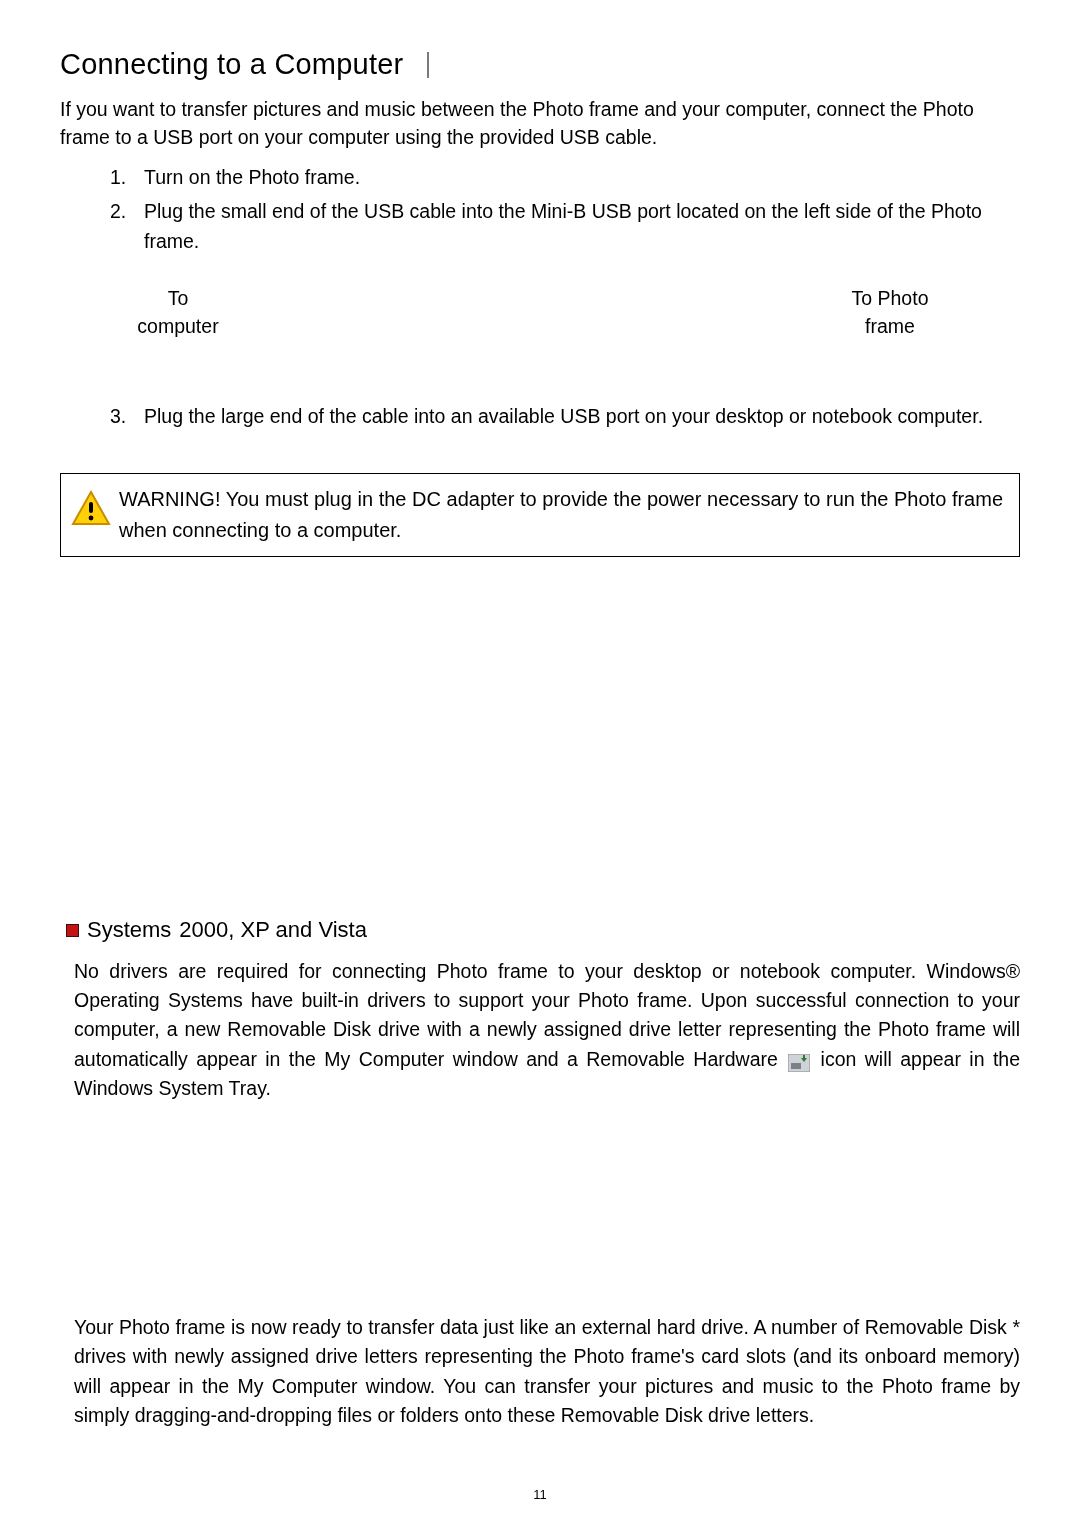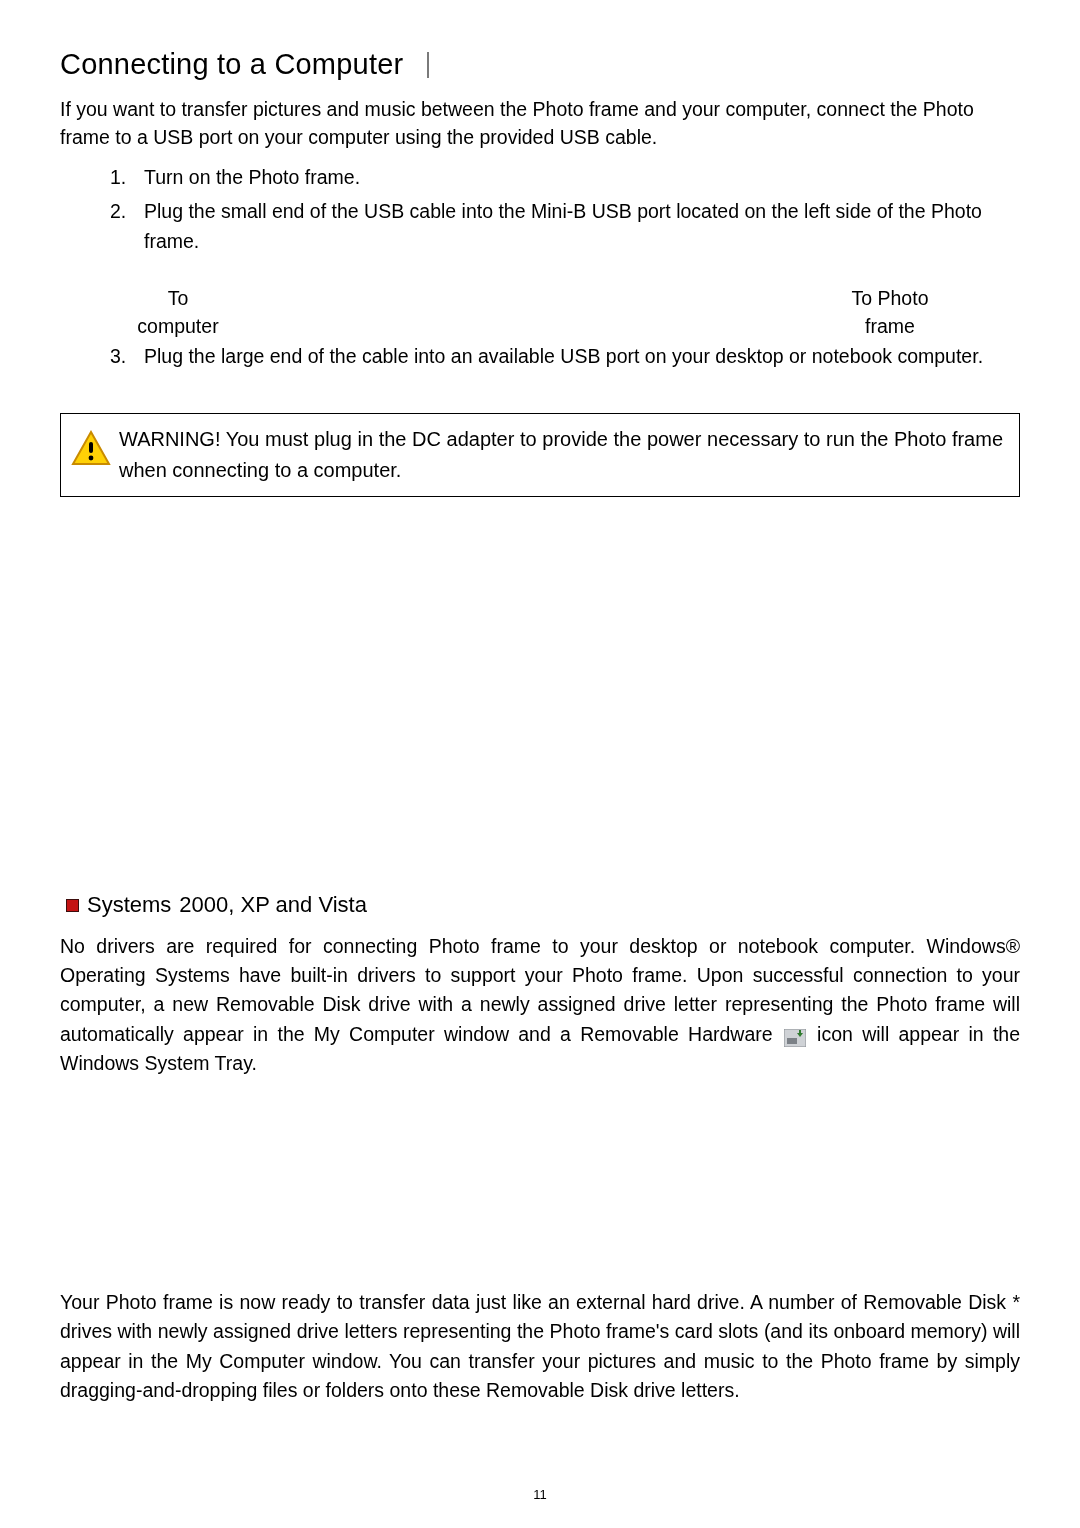--- a/index.html
+++ b/index.html
@@ -52,20 +52,21 @@
   }
   .ol .txt {
     flex: 1;
   }
   .conn-labels {
     display: flex;
     justify-content: space-between;
     font-size: 19.5px;
     line-height: 1.45;
     margin-top: 28px;
+    margin-bottom: 60px;
     padding-left: 58px;
     padding-right: 70px;
     gap: 22px;
   }
   .conn-left { text-align: center; width: 120px; }
   .conn-right { text-align: center; width: 120px; }
   .warning-box {
     border: 1px solid #000;
     display: flex;
     align-items: flex-start;
@@ -103,27 +104,26 @@
   }
   .sh-sup {
     font-size: 15px;
     vertical-align: super;
     margin-left: 2px;
     margin-right: 6px;
   }
   .sh-tail {
     font-size: 22px;
     font-weight: 400;
-    margin-top: 35px;
   }
   .body-para {
     font-size: 19.5px;
     line-height: 1.5;
     text-align: justify;
-    margin-left: 0;
+    margin-left: 14px;
   }
   .body-para.first { margin-bottom: 210px; }
   .remhw-icon {
     display: inline-block;
     width: 22px;
     height: 18px;
     vertical-align: middle;
     position: relative;
     top: -1px;
     margin: 0 2px;

